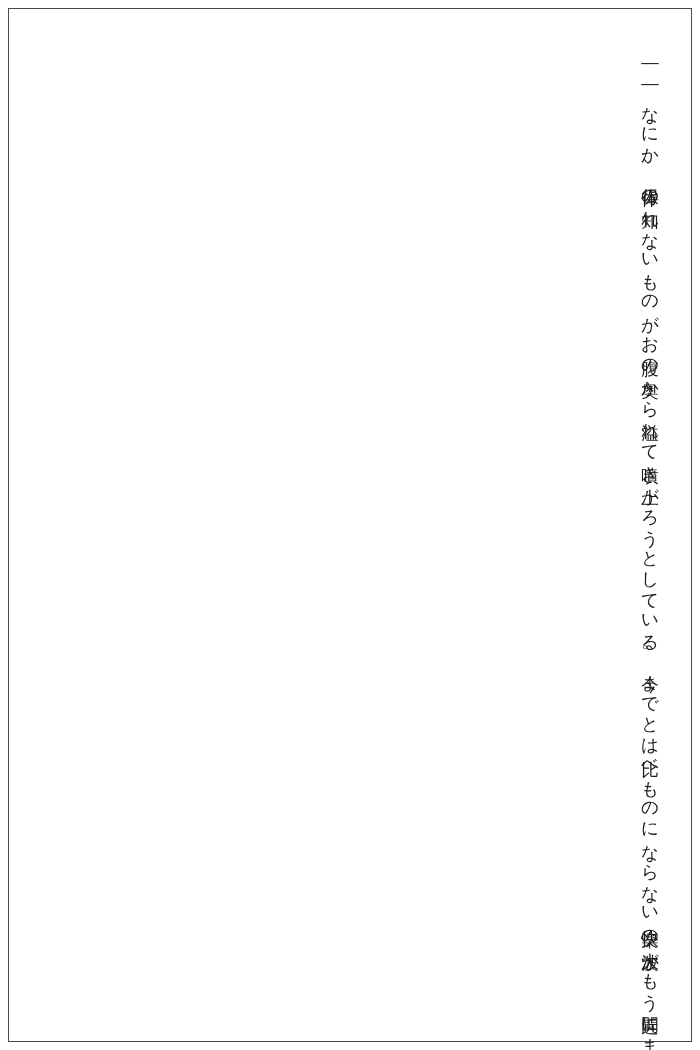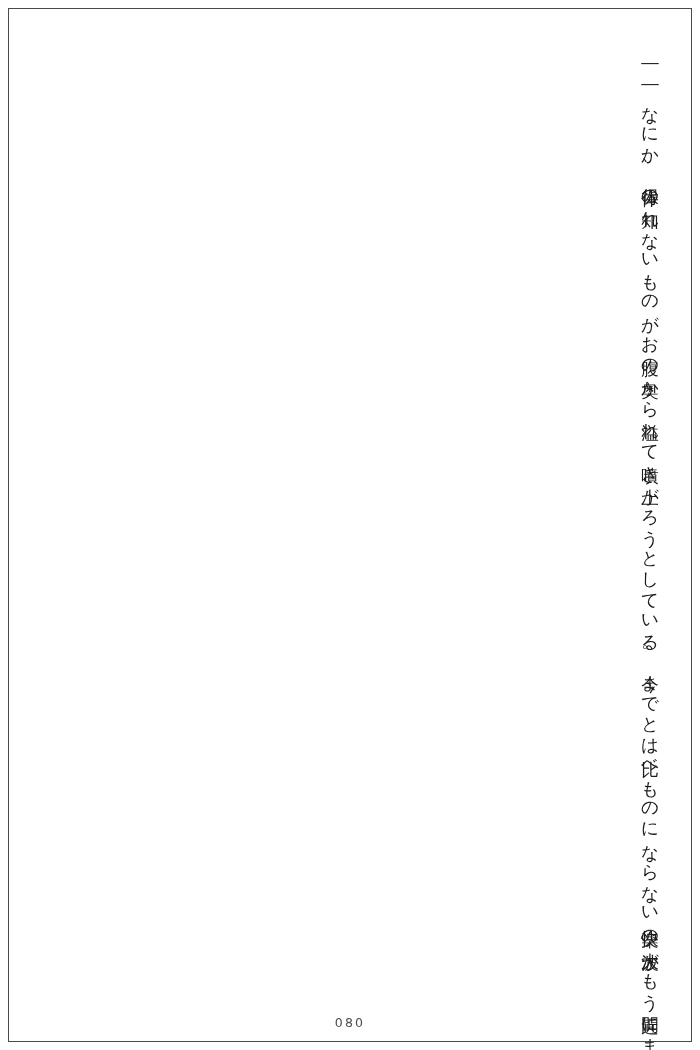--- a/index.html
+++ b/index.html
@@ -75,14 +75,13 @@
 <body>
 
 <div class="page">
   <div class="page-border"></div>
 
   <div class="text-block" id="text-block">
       <div class="line">――なにか、得体の知れないものがお腹の奥から溢れて噴き上がろうとしている。今ま</div>
       <div class="line">でとは比べものにならない快楽の大波がもう間近にまで迫ってきている。生まれて初めて</div>
     </div>
 
-  <div class="page-number">080</div>
 </div>
 
 </body></html>

